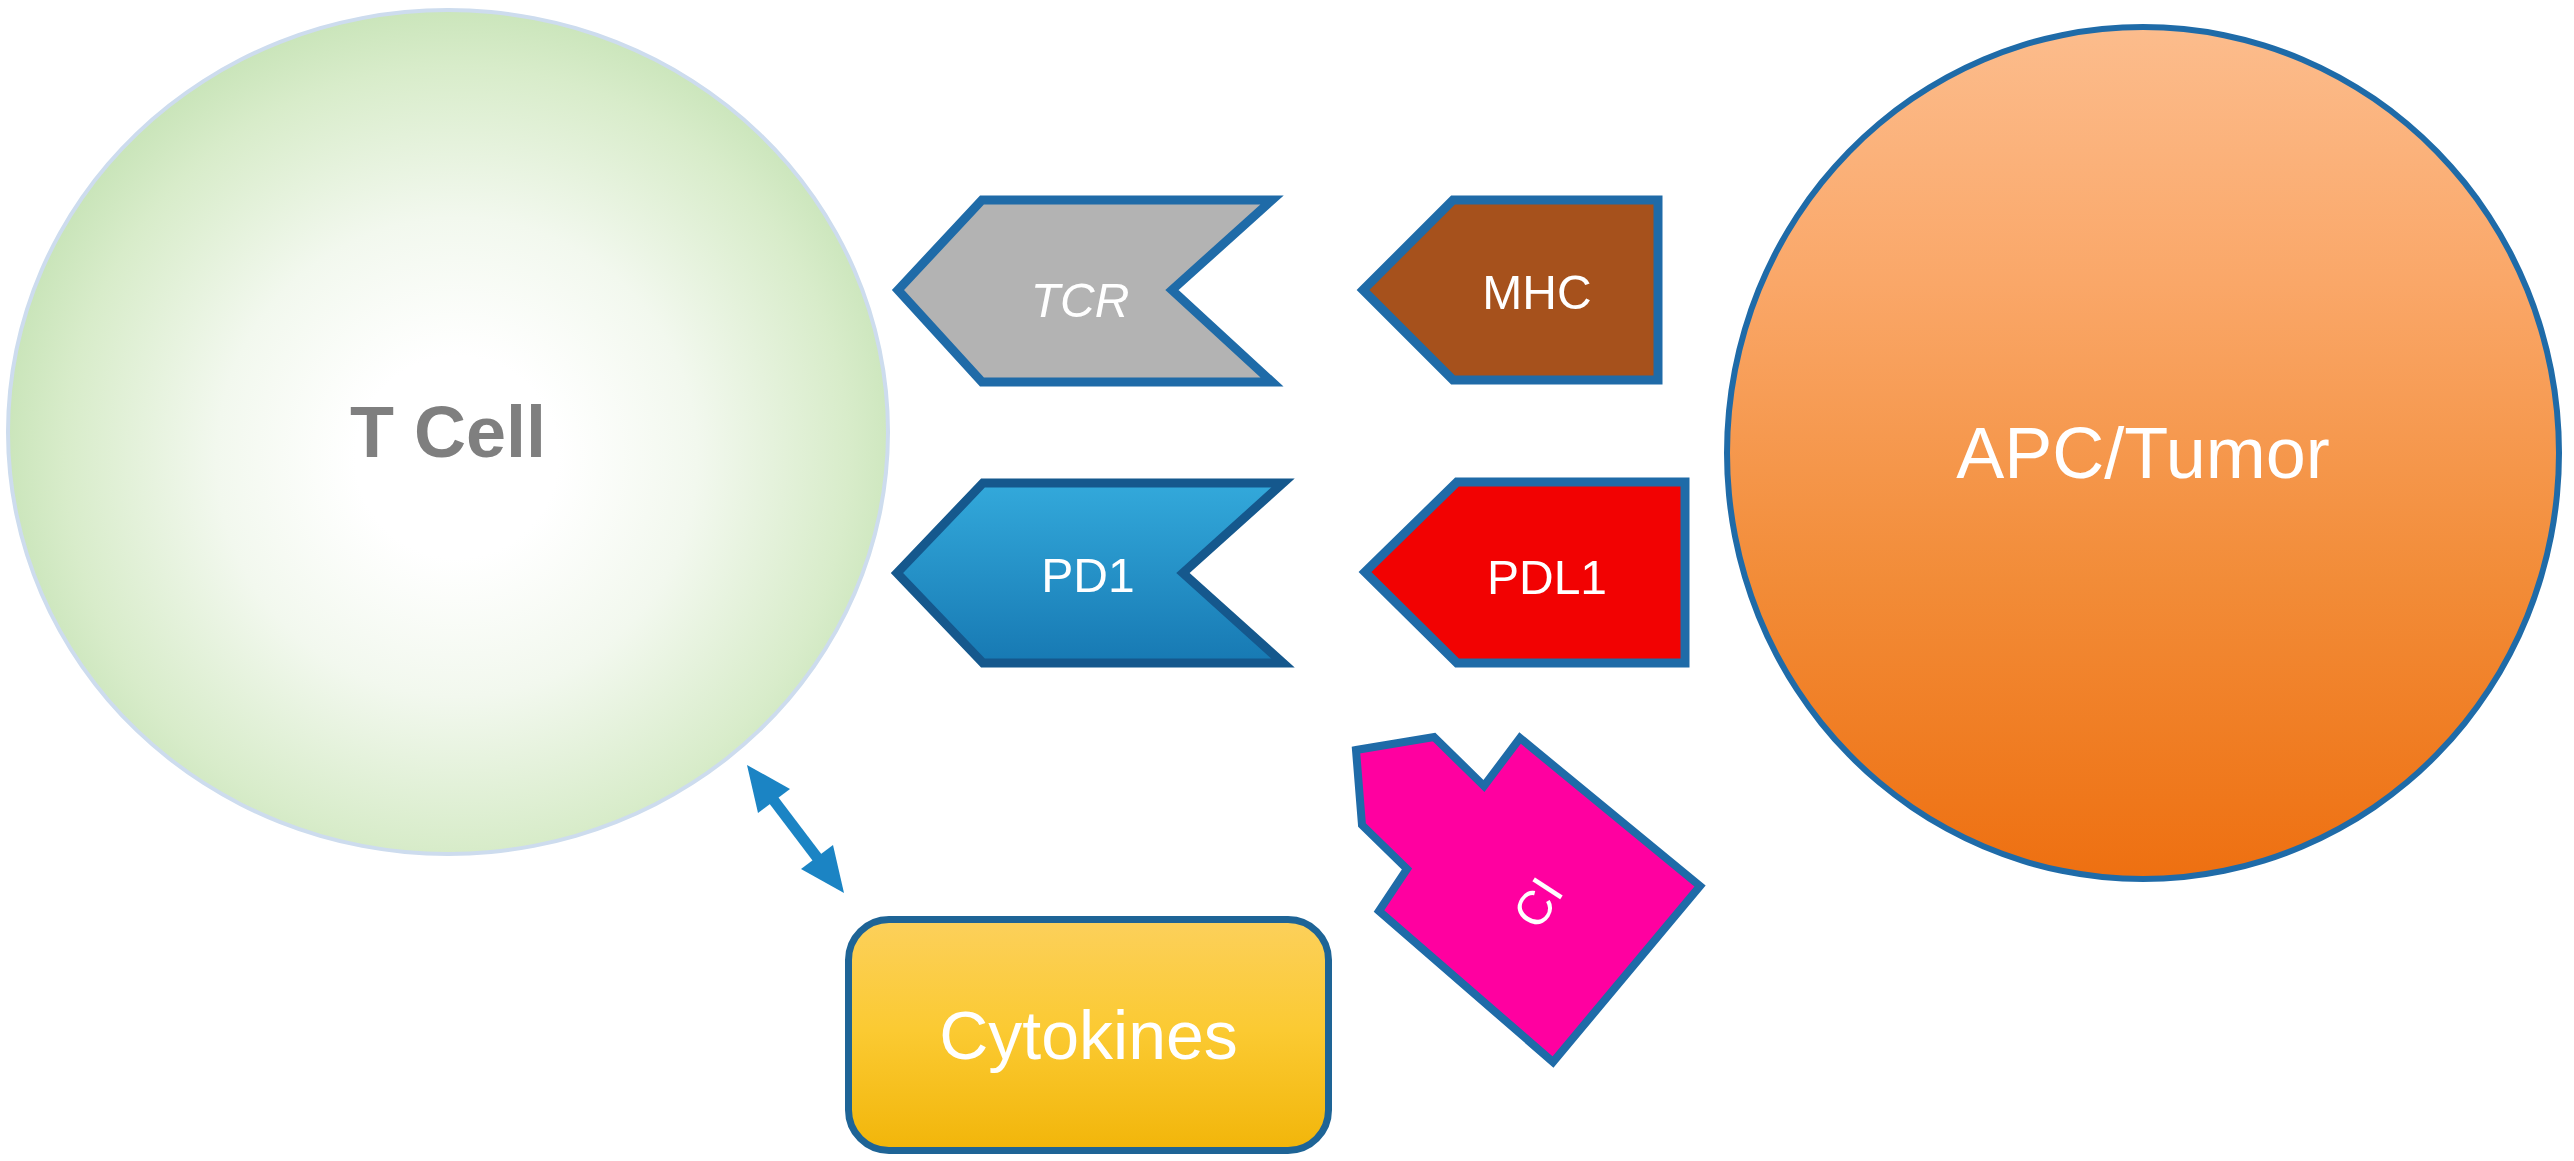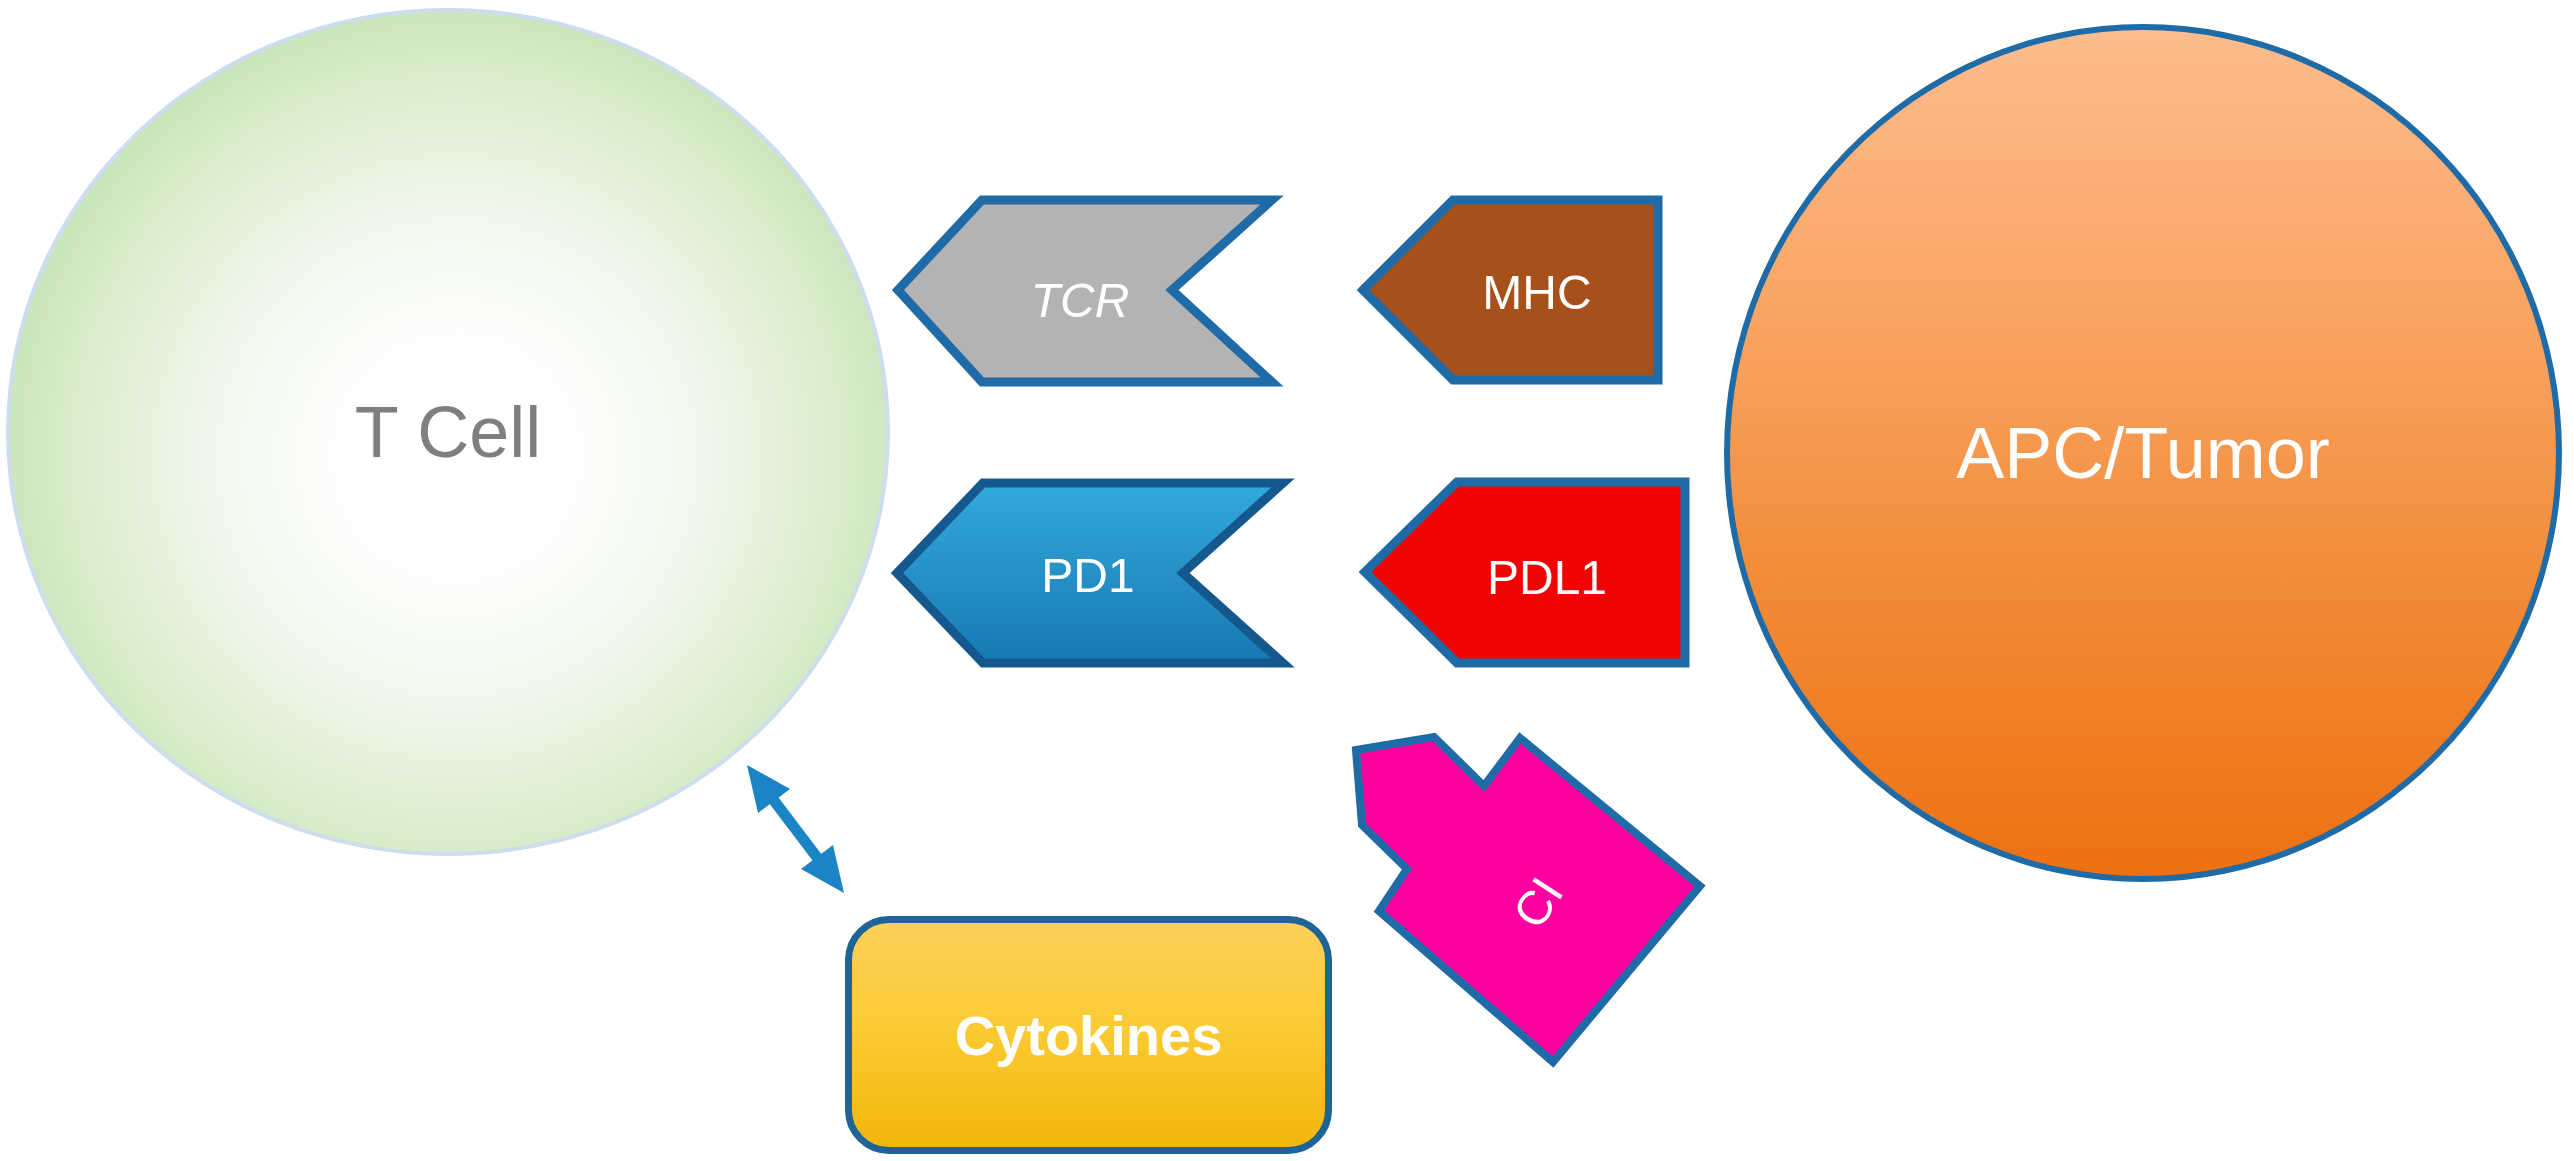--- a/index.html
+++ b/index.html
@@ -16,20 +16,21 @@
     position: absolute;
     border-radius: 50%;
     display: flex; align-items: center; justify-content: center;
     box-sizing: border-box;
   }
   #t-cell-circle {
     left: 6px; top: 8px; width: 884px; height: 848px;
     border: 4px solid #cddcee;
     background: radial-gradient(ellipse at 51% 53%,
       #ffffff 0%, #ffffff 16%, #f2f8ee 38%, #d8ecca 62%, #b8dca6 84%, #a8d598 100%);
+    font-weight: bold;
   }
   #t-cell-circle .cell-label {
     color: #7f7f7f; font-size: 72px;
   }
   #apc-circle {
     left: 1724px; top: 24px; width: 838px; height: 858px;
     border: 6px solid #1f6ba8;
     background: linear-gradient(180deg,
       #fcbc8c 0%, #faa768 30%, #f28c38 65%, #ee7011 100%);
   }
@@ -39,21 +40,21 @@
 
   #cytokines-box {
     position: absolute;
     left: 845px; top: 916px; width: 487px; height: 238px;
     box-sizing: border-box;
     border: 7px solid #1e6496;
     border-radius: 44px;
     background: linear-gradient(180deg, #fcd05a 0%, #fbca32 48%, #f2b60b 100%);
     display: flex; align-items: center; justify-content: center;
   }
-  #cytokines-box .cell-label { color: #ffffff; font-size: 56px; font-weight: bold; }
+  #cytokines-box .cell-label { color: #ffffff; font-size: 68px; }
 
   svg.overlay {
     position: absolute; left: 0; top: 0;
     width: 2574px; height: 1161px;
     pointer-events: none;
   }
   .outlined { stroke: #1f6ba8; stroke-width: 9; }
   .outlined-thin { stroke: #1f6ba8; stroke-width: 8; }
   #pd1-shape { stroke: #15588d; stroke-width: 9; }
   .connector-line { stroke: #1b84c4; stroke-width: 11; }

